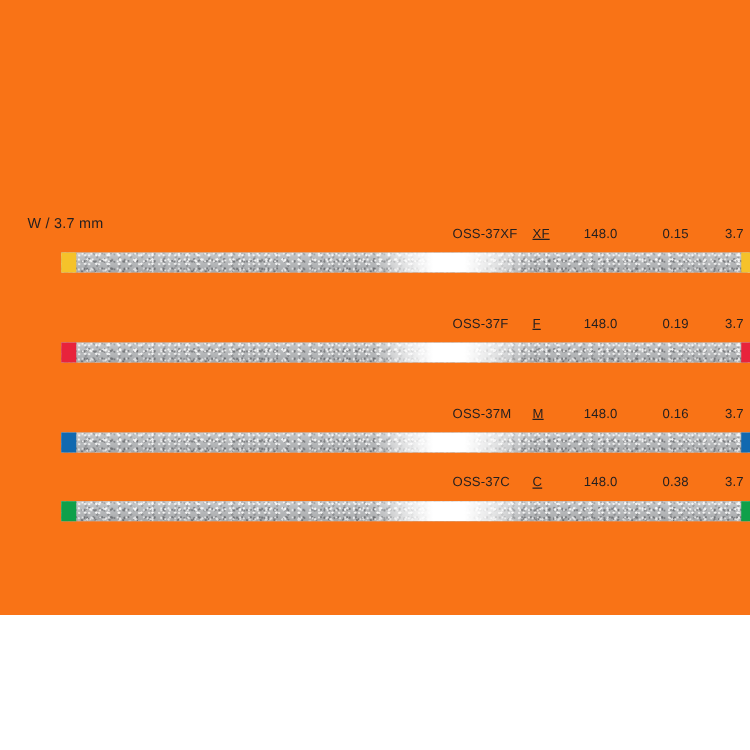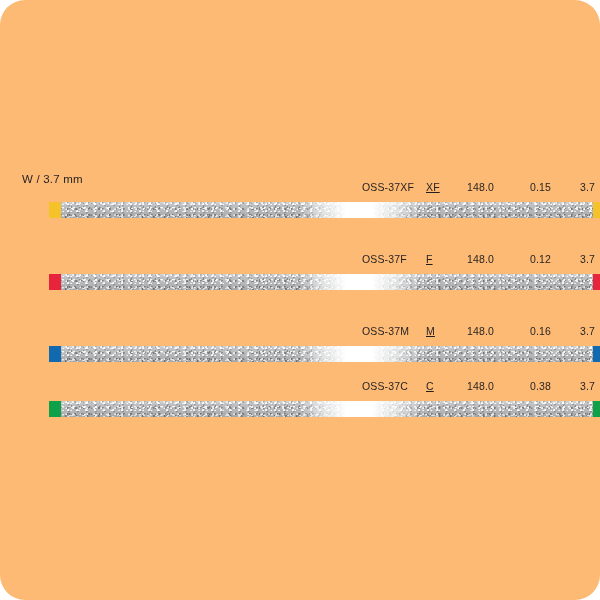--- a/index.html
+++ b/index.html
@@ -13,23 +13,22 @@
     height: 600px;
     overflow: hidden;
     font-family: "Liberation Sans", sans-serif;
     color: #231f20;
     -webkit-font-smoothing: antialiased;
   }
 
   #sheet {
     position: relative;
     width: 600px;
-    height: 600px;
-    background: #fdba74;
-    border-radius: 25px;
+    height: 492px;
+    background: #f97316;
   }
 
   
   .width-label {
     position: absolute;
     left: 22px;
     top: 173px;
     font-size: 11.5px;
     letter-spacing: 0.2px;
     color: #231f20;
@@ -174,21 +173,21 @@
           </div>
           <div class="cap cap-left" style="background: rgb(245, 194, 42);"></div>
           <div class="cap cap-right" style="background: rgb(245, 194, 42);"></div>
         </div>
       </div>
       <div class="strip-row" style="top: 252px;">
         <div class="spec-line">
           <div class="spec-cell col-code">OSS-37F</div>
           <div class="spec-cell col-grit">F</div>
           <div class="spec-cell col-len">148.0</div>
-          <div class="spec-cell col-thk">0.12</div>
+          <div class="spec-cell col-thk">0.19</div>
           <div class="spec-cell col-wid">3.7</div>
         </div>
         <div class="strip" style="width: 556px; height: 16px; left: 22px;">
           <div class="strip-body">
             <div class="grit"></div>
             <div class="shade"></div>
             <div class="highlight"></div>
           </div>
           <div class="cap cap-left" style="background: rgb(232, 35, 60);"></div>
           <div class="cap cap-right" style="background: rgb(232, 35, 60);"></div>

